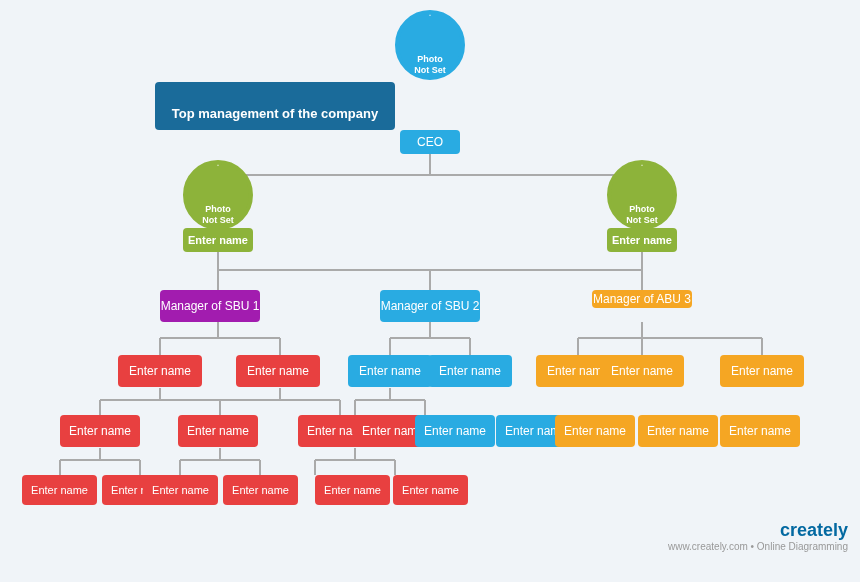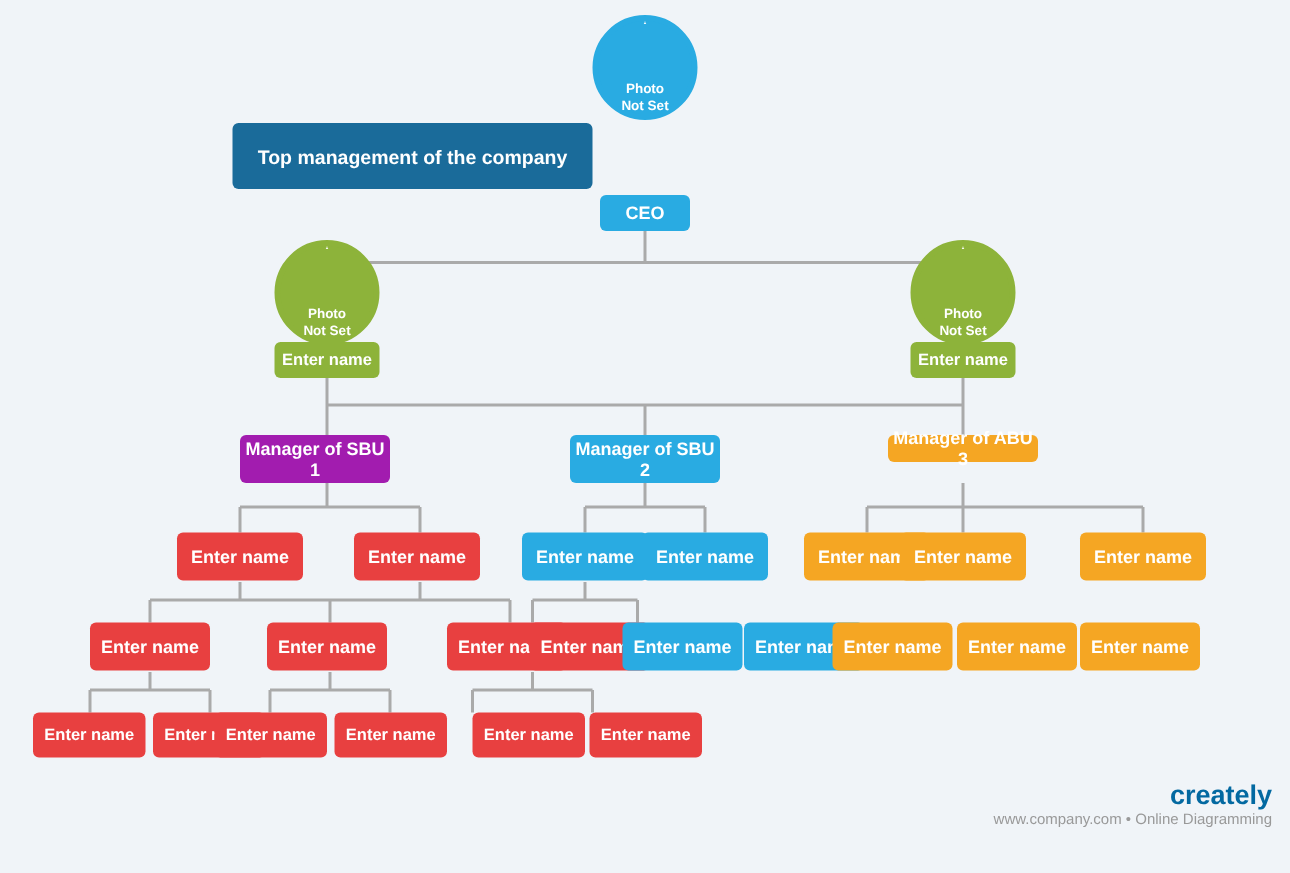--- a/index.html
+++ b/index.html
@@ -23,21 +23,21 @@
       height: 560px;
       pointer-events: none;
     }
     .node {
       position: absolute;
       display: flex;
       align-items: center;
       justify-content: center;
       text-align: center;
       font-size: 12px;
-      font-weight: bold;
+      font-weight: normal;
       color: white;
       border-radius: 4px;
       cursor: default;
     }
     .node-circle {
       position: absolute;
       border-radius: 50%;
       display: flex;
       flex-direction: column;
       align-items: center;
@@ -63,23 +63,22 @@
       width: 20px;
       height: 20px;
       margin-bottom: 2px;
     }
     .tag-label {
       position: absolute;
       background: #1a6b9a;
       color: white;
       font-size: 13px;
       font-weight: bold;
-      padding: 8px 16px;
-      display: flex;
-      align-items: center;
+      padding: 24px 16px;
+      display: flex;
       justify-content: center;
       border-radius: 4px;
     }
     .watermark {
       position: absolute;
       bottom: 8px;
       right: 12px;
       text-align: right;
       font-size: 10px;
       color: #999;
@@ -282,15 +281,15 @@
     <span>Enter name</span>
   </div>
   <div class="node" style="left:393px;top:475px;width:75px;height:30px;background:#e84040;font-size:11px;">
     <span>Enter name</span>
   </div>
 
   <div class="watermark">
     <div class="brand">
       <span>creately</span>
     </div>
-    <div>www.company.com • Online Diagramming</div>
+    <div>www.creately.com • Online Diagramming</div>
   </div>
 </div>
 
 </body></html>

